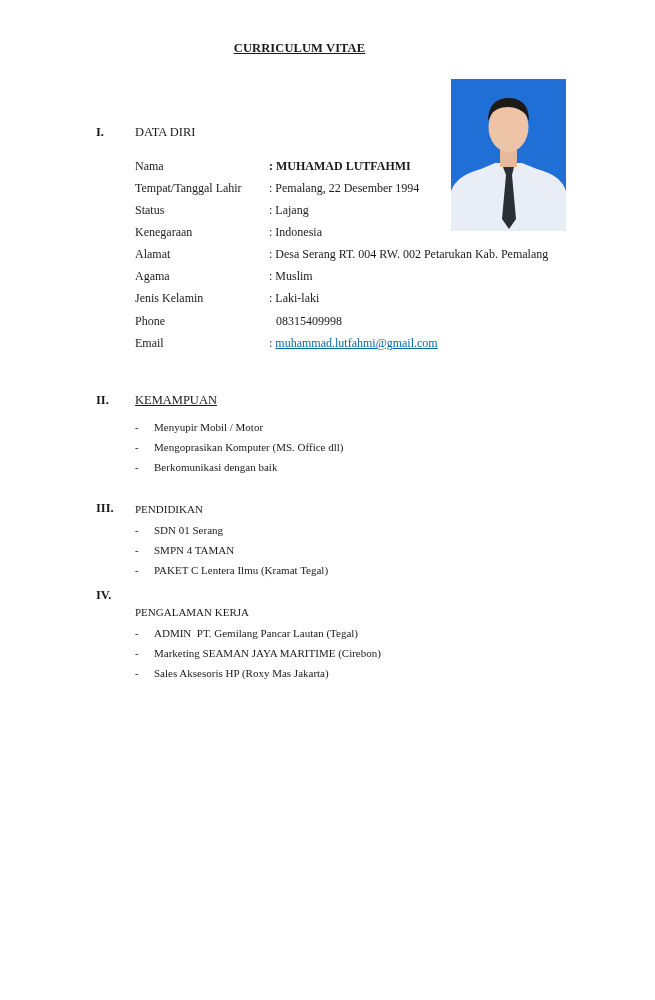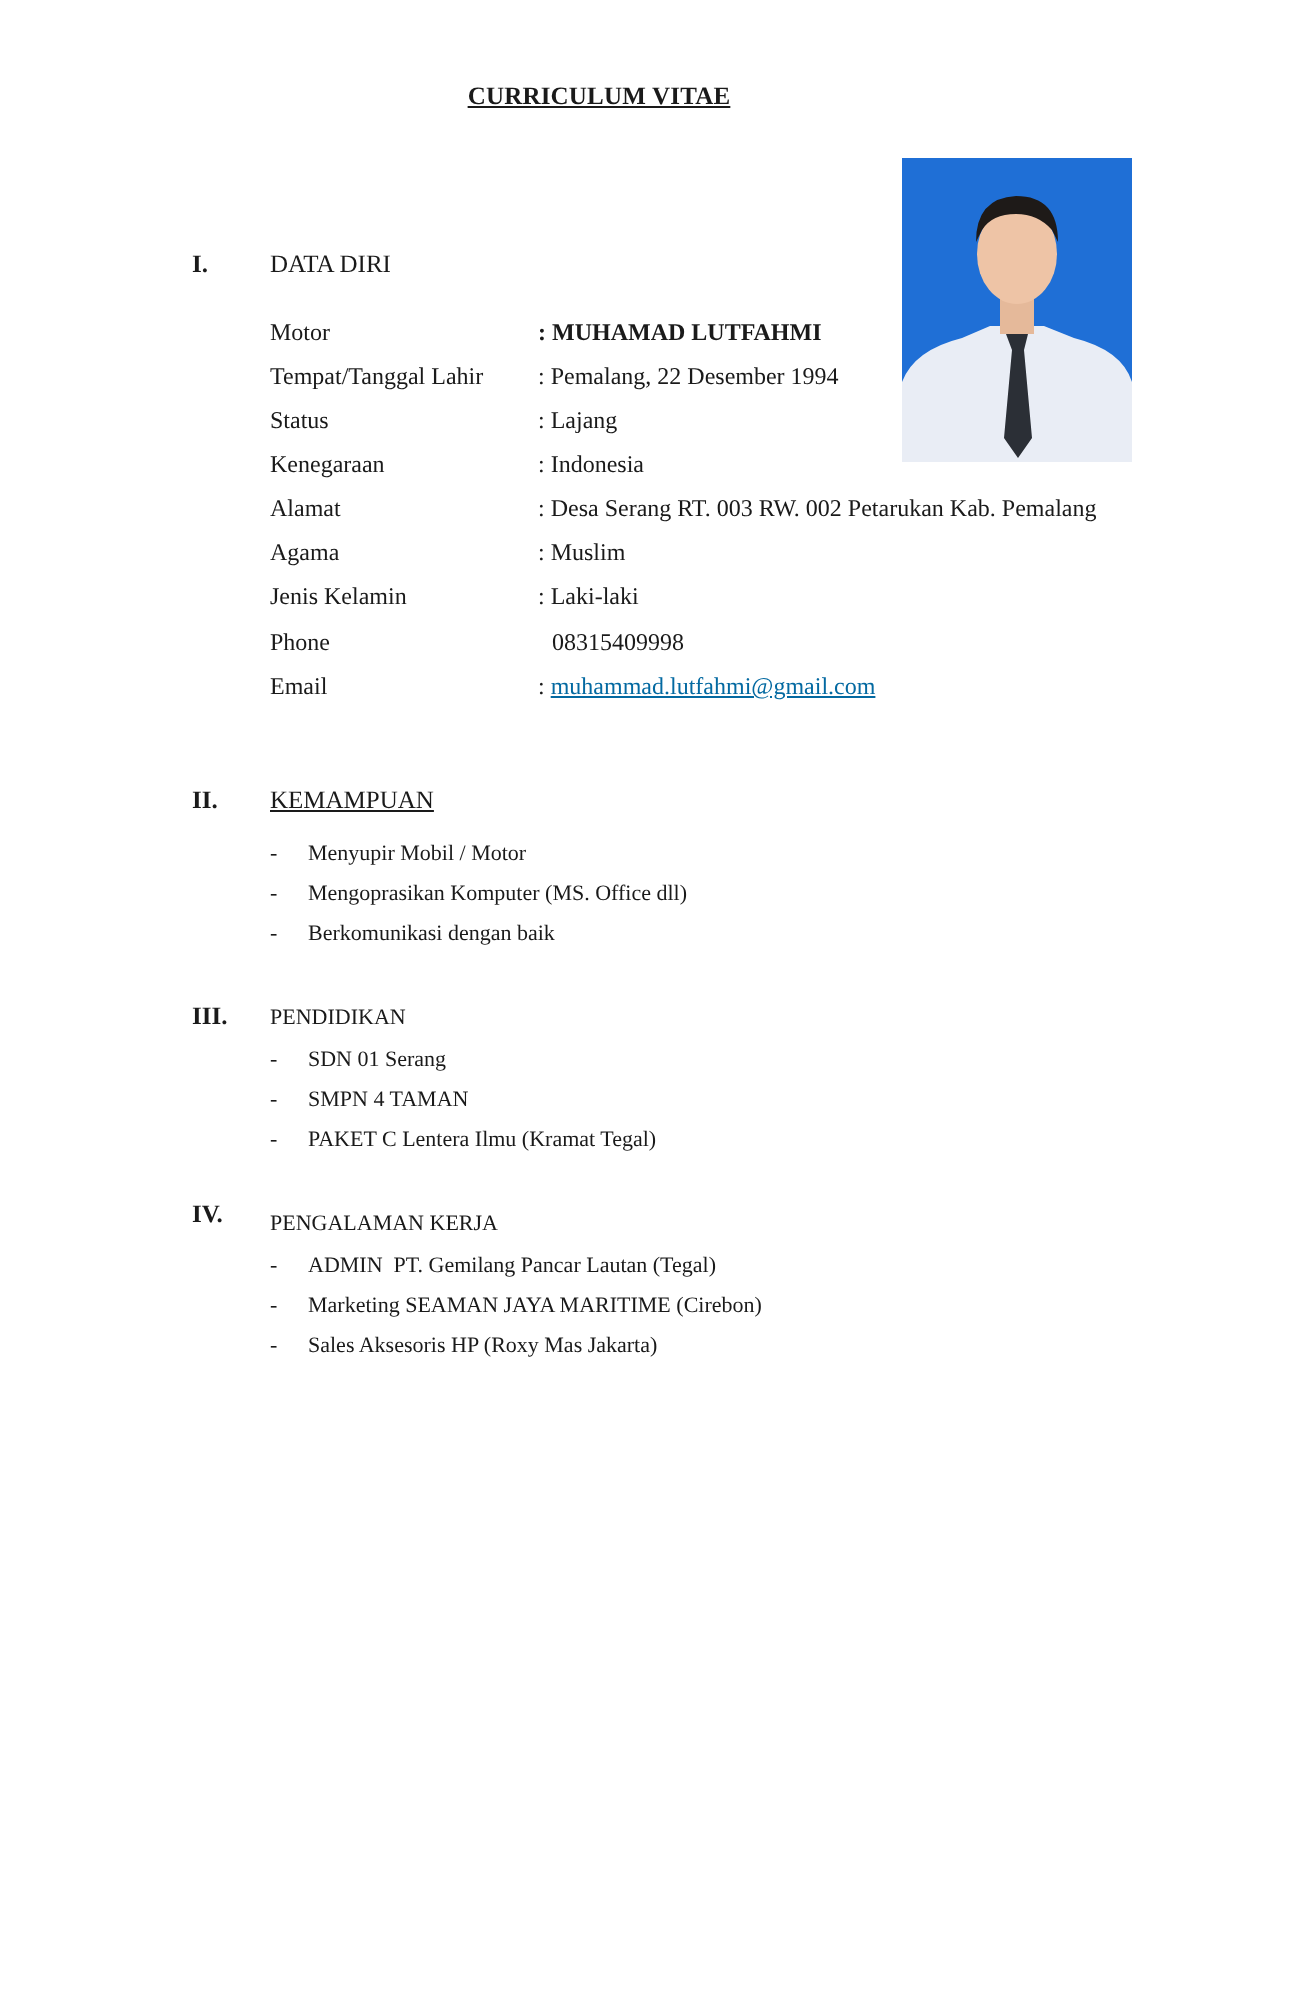--- a/index.html
+++ b/index.html
@@ -35,38 +35,38 @@
     <rect x="49" y="66" width="17" height="22" fill="#e5b99a"></rect>
     <ellipse cx="57.5" cy="48" rx="20" ry="25" fill="#eec4a6"></ellipse>
     <path d="M37 42 Q37 20 57 19 Q78 19 78 42 L75 36 Q68 28 57 28 Q45 28 40 36 Z" fill="#1e1a18"></path>
   </svg>
 </div>
 
 <div class="sec-num" style="top:125px;">I.</div>
 <div class="sec-title" style="top:125px;">DATA DIRI</div>
 
 <div class="row" style="top:158px;">
-  <span class="lbl">Motor</span>
+  <span class="lbl">Nama</span>
   <span class="val"><b>: MUHAMAD LUTFAHMI</b></span>
 </div>
 <div class="row" style="top:180px;">
   <span class="lbl">Tempat/Tanggal Lahir</span>
   <span class="val">: Pemalang, 22 Desember 1994</span>
 </div>
 <div class="row" style="top:202px;">
   <span class="lbl">Status</span>
   <span class="val">: Lajang</span>
 </div>
 <div class="row" style="top:224px;">
   <span class="lbl">Kenegaraan</span>
   <span class="val">: Indonesia</span>
 </div>
 <div class="row" style="top:246px;">
   <span class="lbl">Alamat</span>
-  <span class="val">: Desa Serang RT. 003 RW. 002 Petarukan Kab. Pemalang</span>
+  <span class="val">: Desa Serang RT. 004 RW. 002 Petarukan Kab. Pemalang</span>
 </div>
 <div class="row" style="top:268px;">
   <span class="lbl">Agama</span>
   <span class="val">: Muslim</span>
 </div>
 <div class="row" style="top:290px;">
   <span class="lbl">Jenis Kelamin</span>
   <span class="val">: Laki-laki</span>
 </div>
 <div class="row" style="top:313px;">
@@ -103,21 +103,21 @@
 </div>
 <div class="item" style="top:543px;">
   <span class="dash">-</span>
   <span class="txt">SMPN 4 TAMAN</span>
 </div>
 <div class="item" style="top:563px;">
   <span class="dash">-</span>
   <span class="txt">PAKET C Lentera Ilmu (Kramat Tegal)</span>
 </div>
 
-<div class="sec-num" style="top:600px;">IV.</div>
+<div class="sec-num" style="top:588px;">IV.</div>
 <div class="sec-title small" style="top:606px;">PENGALAMAN KERJA</div>
 
 <div class="item" style="top:626px;">
   <span class="dash">-</span>
   <span class="txt" style="white-space:pre;">ADMIN  PT. Gemilang Pancar Lautan (Tegal)</span>
 </div>
 <div class="item" style="top:646px;">
   <span class="dash">-</span>
   <span class="txt">Marketing SEAMAN JAYA MARITIME (Cirebon)</span>
 </div>

